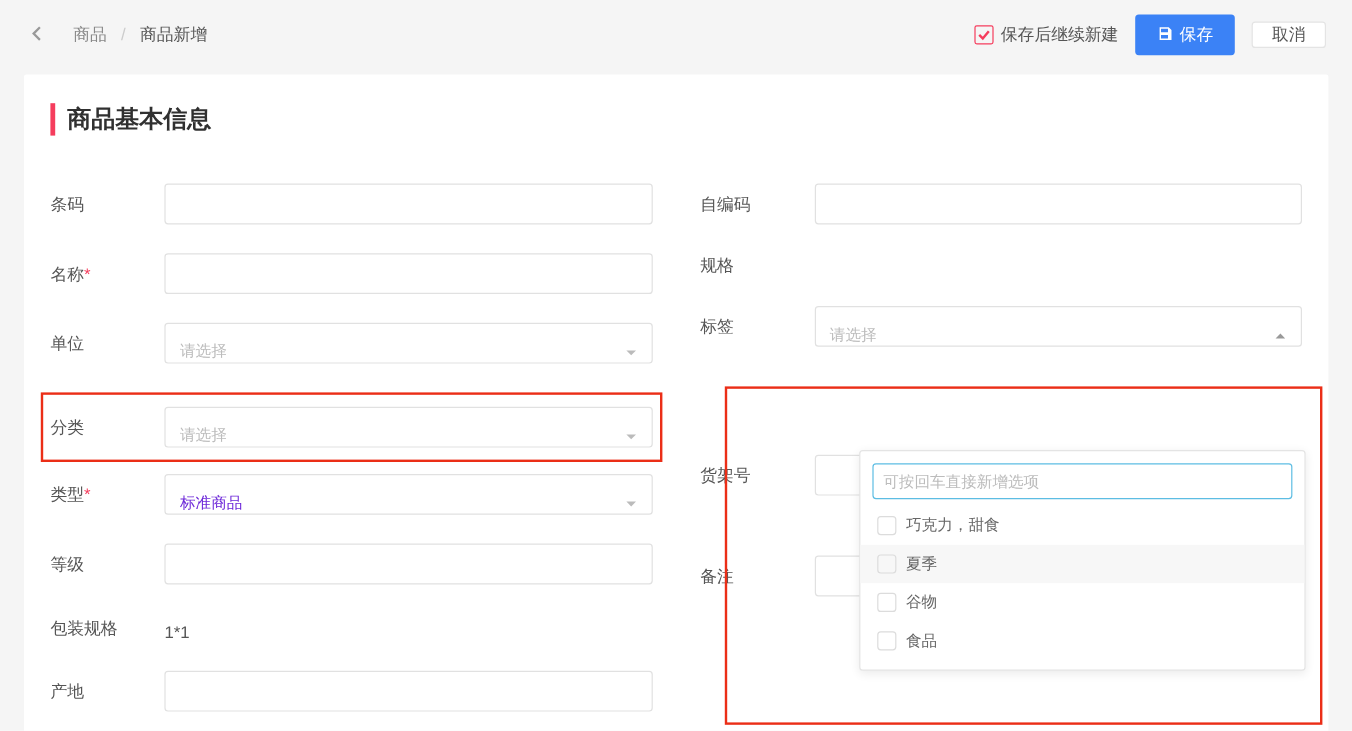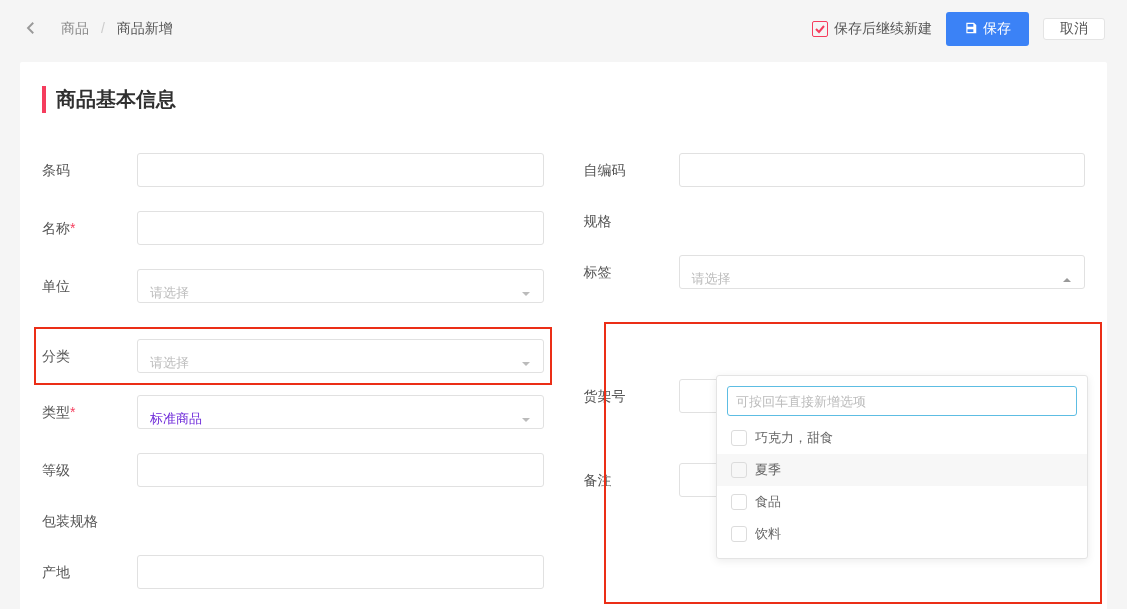--- a/index.html
+++ b/index.html
@@ -179,20 +179,21 @@
           </div>
         </div>
         <div class="row">
           <div class="label">等级</div>
           <div class="ctrl">
               <input class="inp" style="">
             </div>
         </div>
         <div class="row">
           <div class="label">包装规格</div>
+          <div class="ctrl static-val">1*1</div>
         </div>
         <div class="row">
           <div class="label">产地</div>
           <div class="ctrl">
               <input class="inp" style="">
             </div>
         </div>
       </div>
 
       <div class="col">
@@ -241,20 +242,20 @@
     <div class="dd-item">
       <span class="dd-cb"></span>
       <span>巧克力，甜食</span>
     </div>
     <div class="dd-item hov">
       <span class="dd-cb"></span>
       <span>夏季</span>
     </div>
     <div class="dd-item">
       <span class="dd-cb"></span>
+      <span>谷物</span>
+    </div>
+    <div class="dd-item">
+      <span class="dd-cb"></span>
       <span>食品</span>
-    </div>
-    <div class="dd-item">
-      <span class="dd-cb"></span>
-      <span>饮料</span>
     </div>
   </div>
 </div>
 
 </body></html>

